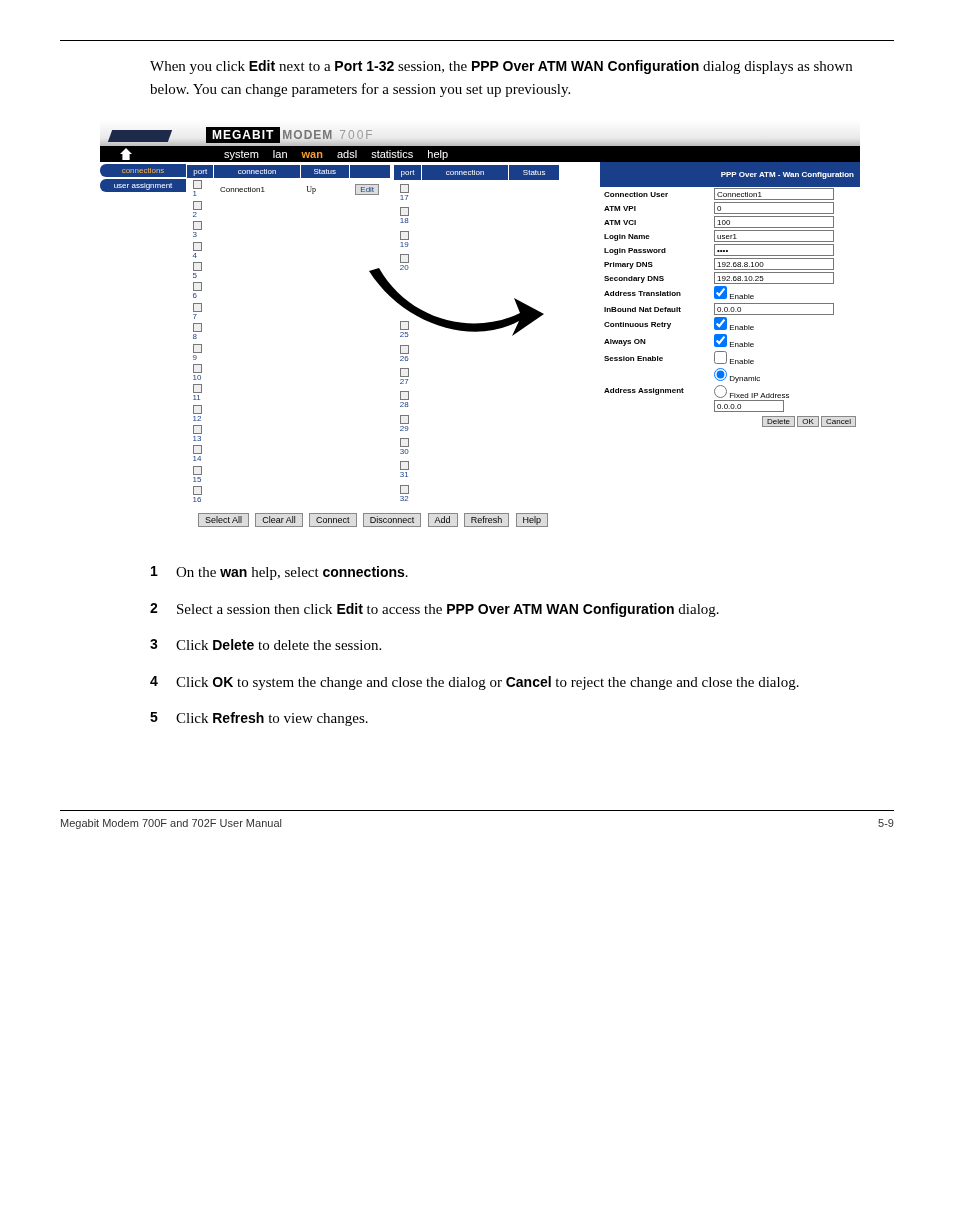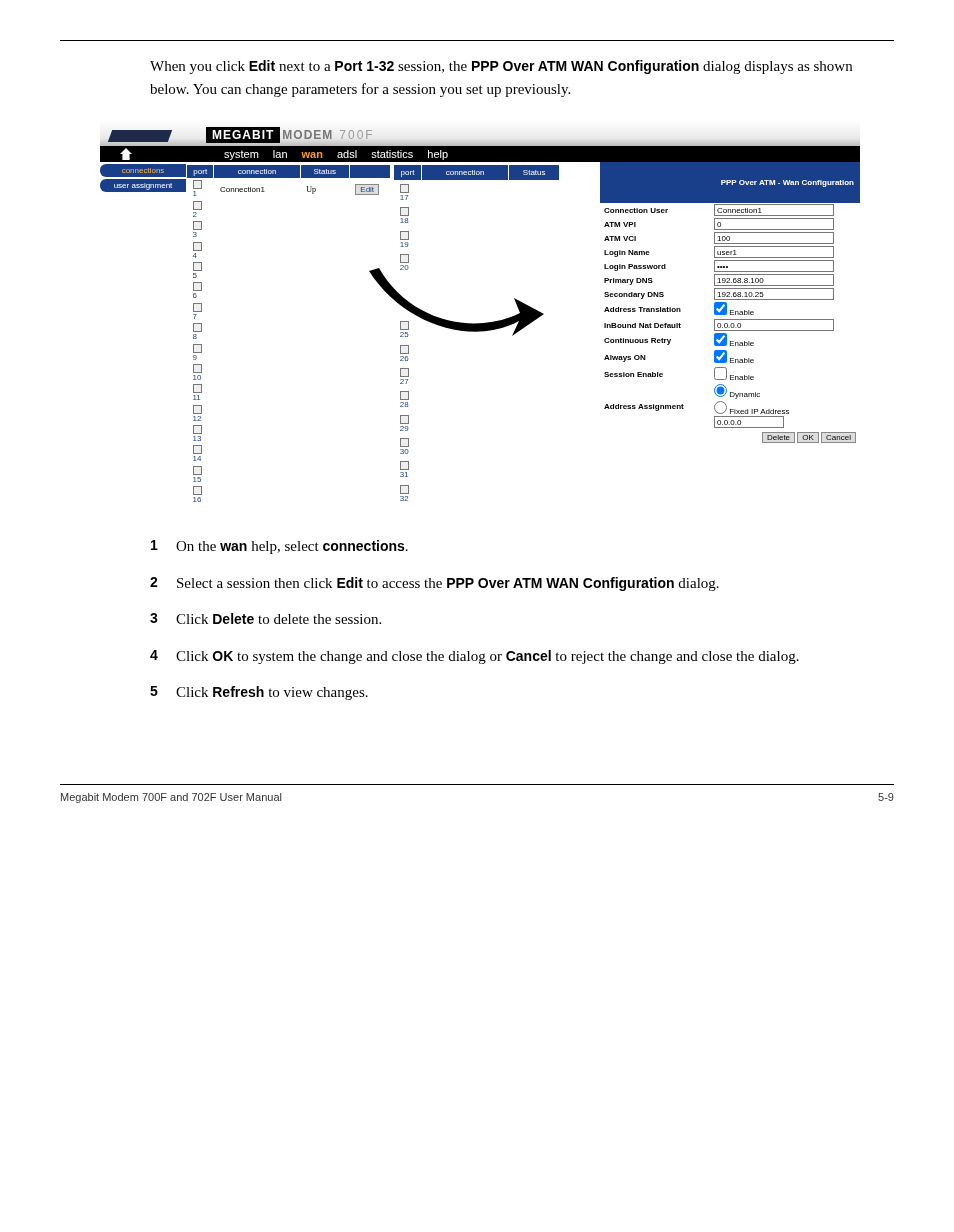--- a/index.html
+++ b/index.html
@@ -40,21 +40,21 @@
   table.ports td.c { width: 110px; color: #000; }
   table.ports td.s { width: 60px; }
   .cb { width: 9px; height: 9px; border: 1px solid #777; display: inline-block; background: #eee; vertical-align: middle; margin-right: 4px; }
   .editcell { width: 46px; }
   .minibtn { font-size: 8px; background: #ddd; border: 1px solid #888; padding: 0 4px; display: inline-block; cursor: pointer; }
   .arrow-wrap { position: relative; }
   .big-arrow { position: absolute; left: -30px; top: -8px; width: 200px; height: 100px; pointer-events: none; }
   .btnrow { text-align: center; padding: 8px 0 4px 0; }
   .btnrow .minibtn { margin: 0 2px; padding: 1px 6px; font-size: 9px; }
   .cfgpanel { width: 260px; font-family: Verdana, Arial, sans-serif; font-size: 8px; margin-left: 40px; }
-  .cfgpanel .hdr { background: #1a3f8a; color: #fff; text-align: right; font-weight: bold; font-size: 8px; padding: 16px 6px; }
+  .cfgpanel .hdr { background: #1a3f8a; color: #fff; text-align: right; font-weight: bold; font-size: 8px; padding: 8px 6px; }
   .cfgpanel table { width: 100%; border-collapse: collapse; }
   .cfgpanel td { padding: 1px 4px; vertical-align: middle; }
   .cfgpanel td.lbl { font-weight: bold; font-size: 8px; width: 110px; }
   .cfgpanel input[type=text] { font-size: 8px; width: 120px; height: 12px; border: 1px solid #777; padding: 0 2px; }
   .cfgpanel .short { width: 70px !important; }
   .cfgbtns { text-align: right; padding: 3px 4px; }
   .proc-head { font-family: Arial, Helvetica, sans-serif; font-weight: bold; font-size: 15px; margin-top: 40px; margin-bottom: 4px; }
   .ol { list-style: none; }
   .footer { border-top: 1px solid #000; margin-top: 80px; padding-top: 6px; display: flex; justify-content: space-between; font-size: 11px; color: #333; font-family: Arial, Helvetica, sans-serif; }
 </style>
@@ -278,20 +278,29 @@
                     </tr>
                 <tr>
                       <td class="n"><span class="cb"></span><span>32</span></td>
                       <td class="c"></td>
                       <td class="s"></td>
                     </tr>
               </tbody>
                 </table>
             </div>
 
+            <div class="btnrow">
+              <span class="minibtn">Select All</span>
+              <span class="minibtn">Clear All</span>
+              <span class="minibtn">Connect</span>
+              <span class="minibtn">Disconnect</span>
+              <span class="minibtn">Add</span>
+              <span class="minibtn">Refresh</span>
+              <span class="minibtn">Help</span>
+            </div>
           </div>
 
           <div class="cfgpanel">
             <div class="hdr">PPP Over ATM - Wan Configuration</div>
             <table>
               <tbody>
                   <tr>
                     <td class="lbl">Connection User</td>
                     <td><input type="text" value="Connection1" style=""></td>
                   </tr>

